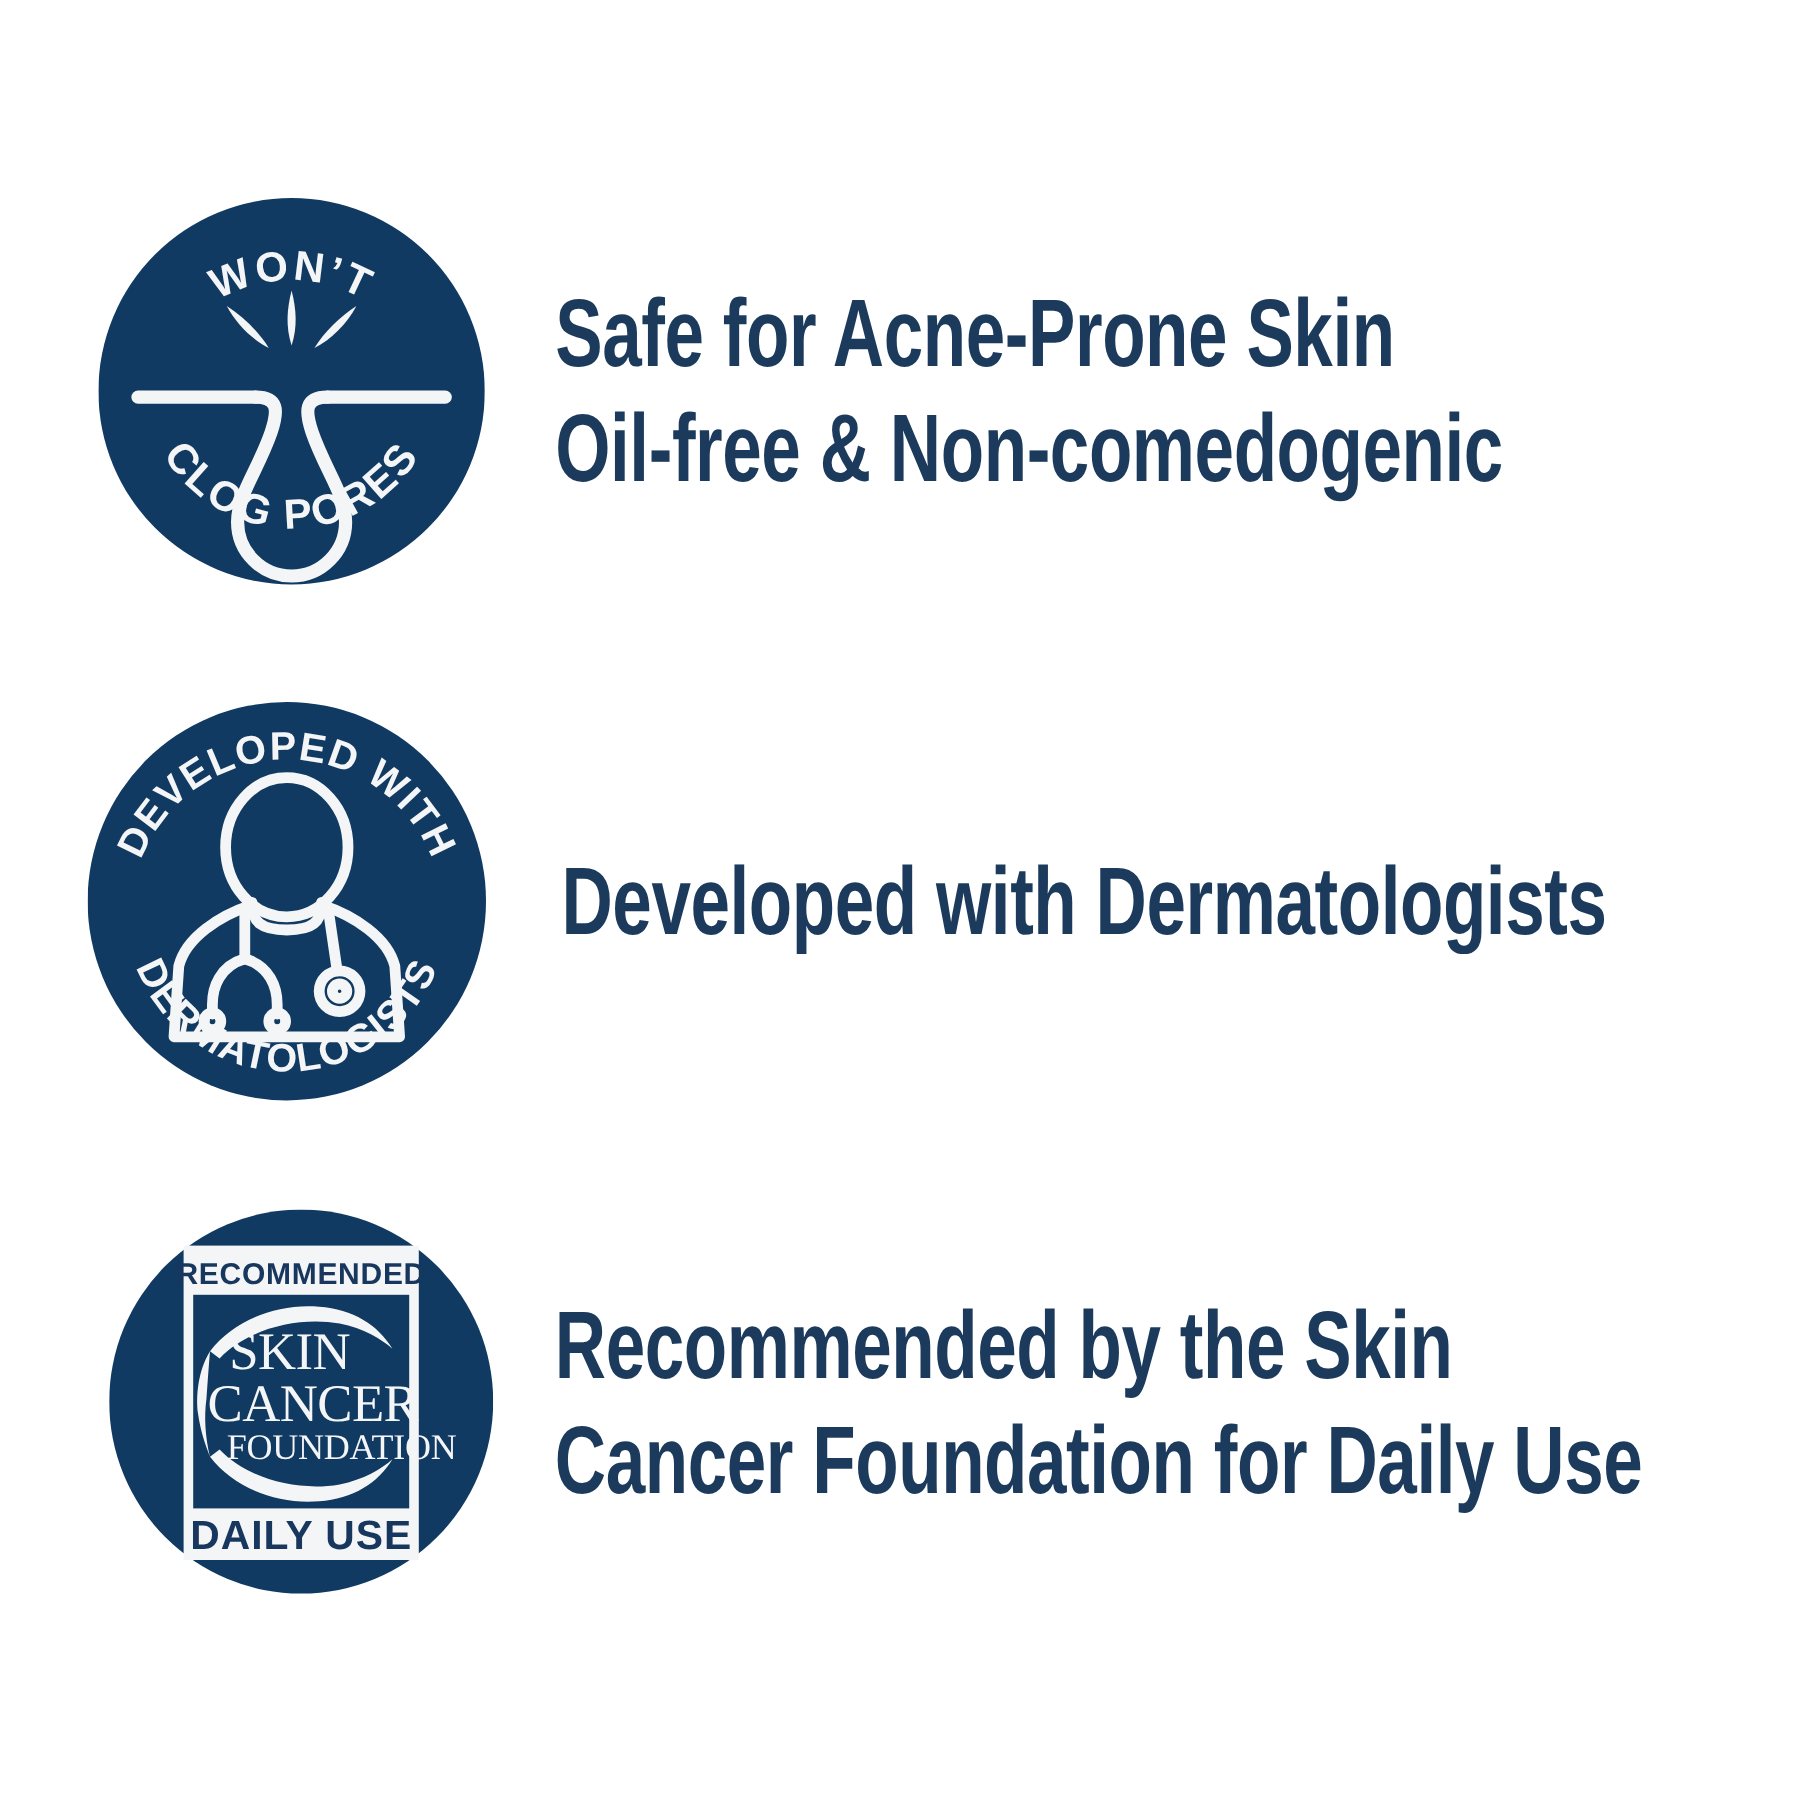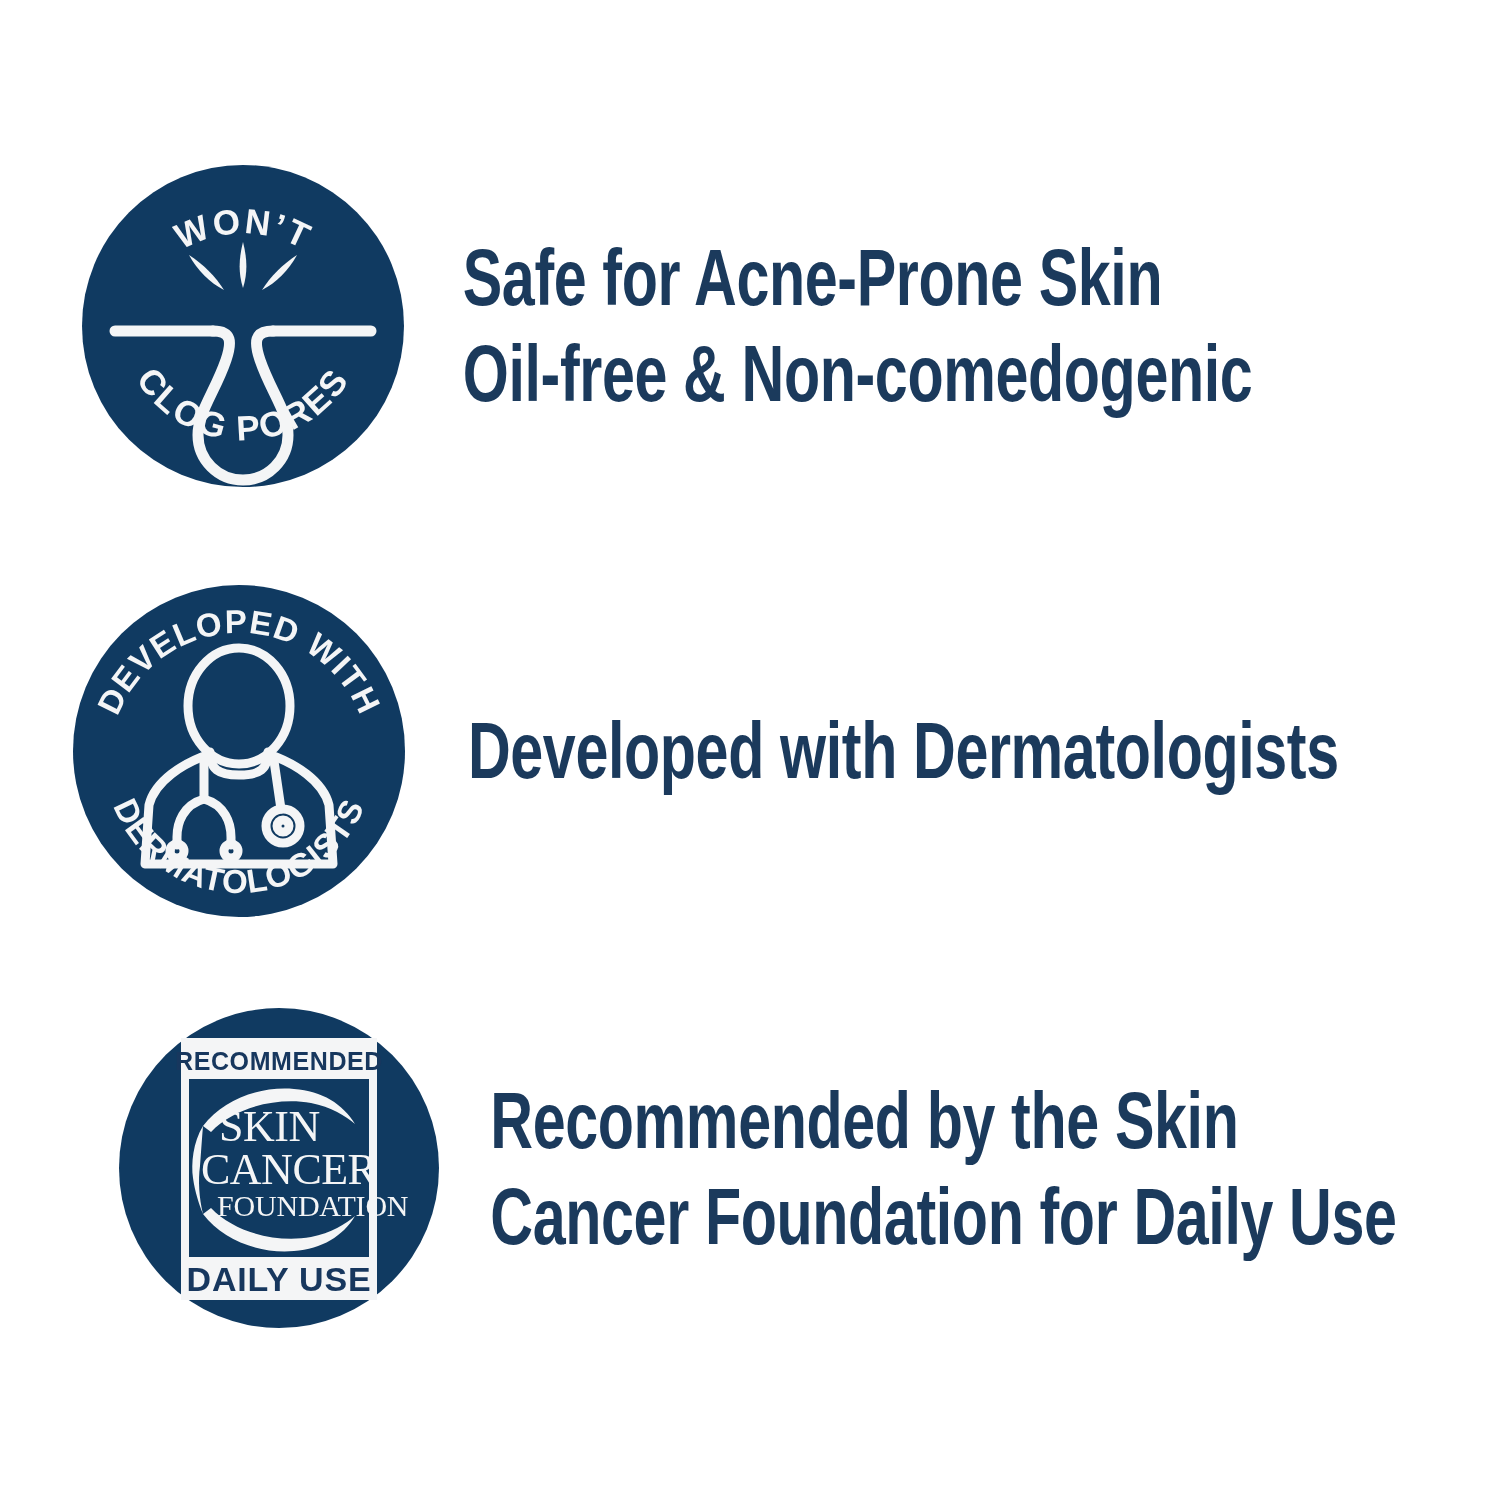--- a/index.html
+++ b/index.html
@@ -37,21 +37,21 @@
 
   .badge-slot {
     position: relative;
     flex: 0 0 auto;
     display: flex;
     align-items: center;
     justify-content: center;
   }
   .row-1 .badge-slot { width: 405px; height: 332px; }
   .row-2 .badge-slot { width: 405px; height: 336px; }
-  .row-3 .badge-slot { width: 412px; height: 322px; padding-left: 28px; }
+  .row-3 .badge-slot { width: 412px; height: 322px; }
 
   .badge-circle {
     display: block;
   }
   .row-1 .badge-circle { width: 322px; height: 332px; margin-left: 81px; }
   .row-2 .badge-circle { width: 332px; height: 336px; margin-left: 72px; }
   .row-3 .badge-circle { width: 320px; height: 322px; margin-left: 90px; }
 
   .benefit-text {
     flex: 1 1 auto;

